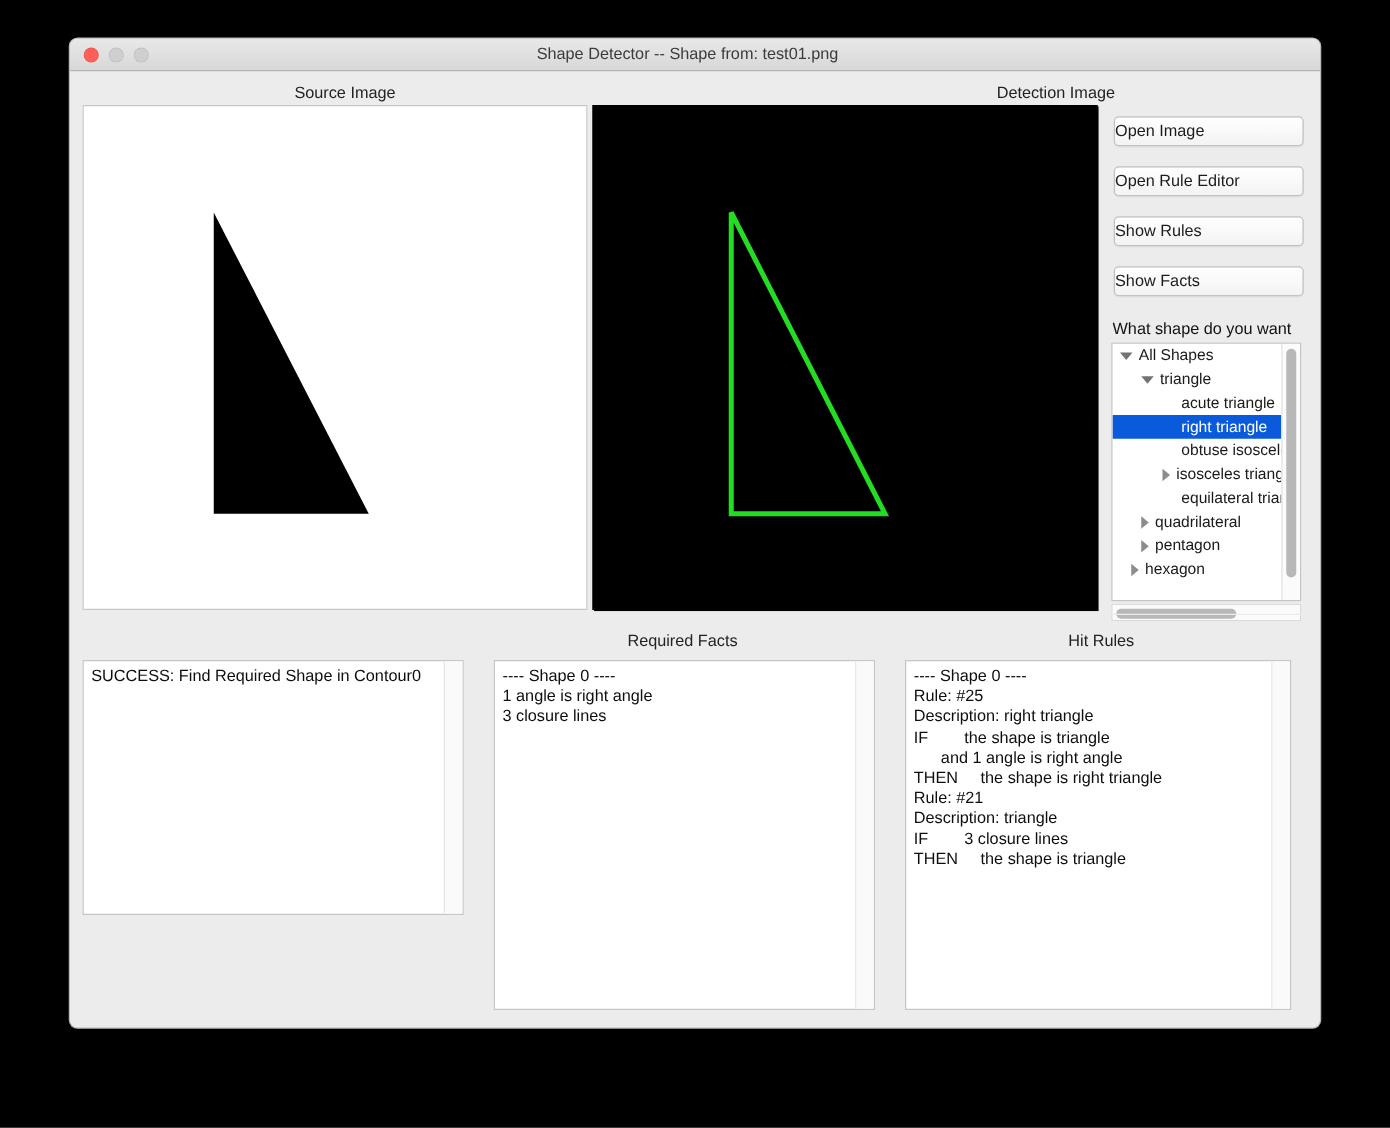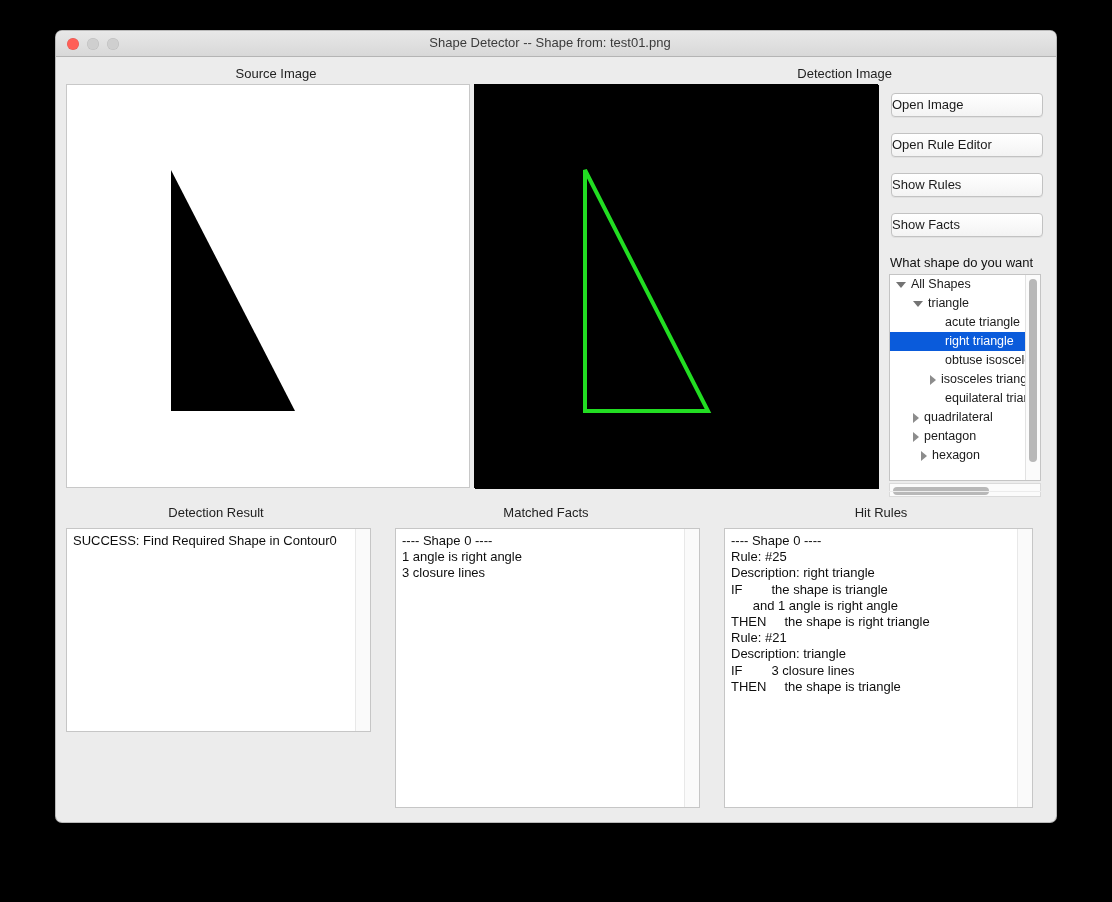--- a/index.html
+++ b/index.html
@@ -158,39 +158,38 @@
     <div id="tree-scroll">
         <div class="tree-row" style="padding-left: 6px;"><span class="tw down"></span><span class="tree-label">All Shapes</span></div>
         <div class="tree-row" style="padding-left: 23px;"><span class="tw down"></span><span class="tree-label">triangle</span></div>
         <div class="tree-row" style="padding-left: 40px;"><span class="tw none"></span><span class="tree-label">acute triangle</span></div>
         <div class="tree-row selected" style="padding-left: 40px;"><span class="tw none"></span><span class="tree-label">right triangle</span></div>
         <div class="tree-row" style="padding-left: 40px;"><span class="tw none"></span><span class="tree-label">obtuse isosceles</span></div>
         <div class="tree-row" style="padding-left: 40px;"><span class="tw right"></span><span class="tree-label">isosceles triangle</span></div>
         <div class="tree-row" style="padding-left: 40px;"><span class="tw none"></span><span class="tree-label">equilateral triangle</span></div>
         <div class="tree-row" style="padding-left: 23px;"><span class="tw right"></span><span class="tree-label">quadrilateral</span></div>
         <div class="tree-row" style="padding-left: 23px;"><span class="tw right"></span><span class="tree-label">pentagon</span></div>
-        <div class="tree-row" style="padding-left: 31px;"><span class="tw right"></span><span class="tree-label">hexagon</span></div>
+        <div class="tree-row" style="padding-left: 15px;"><span class="tw right"></span><span class="tree-label">hexagon</span></div>
       </div>
     <div id="tree-vsb">
       <div class="thumb"></div>
     </div>
   </div>
   <div id="tree-hsb">
     <div class="thumb"></div>
   </div>
 
   <div id="bottom-sep"></div>
 
-  <div class="panel-label" id="res-label">Detection Result</div>
   <div class="textbox" id="res-box">
     <div class="content">SUCCESS: Find Required Shape in Contour0</div>
     <div class="vsb"></div>
   </div>
 
-  <div class="panel-label" id="facts-label">Matched Facts</div>
+  <div class="panel-label" id="facts-label">Required Facts</div>
   <div class="textbox" id="facts-box">
     <div class="content">---- Shape 0 ----
 1 angle is right angle
 3 closure lines</div>
     <div class="vsb"></div>
   </div>
 
   <div class="panel-label" id="rules-label">Hit Rules</div>
   <div class="textbox" id="rules-box">
     <div class="content">---- Shape 0 ----

